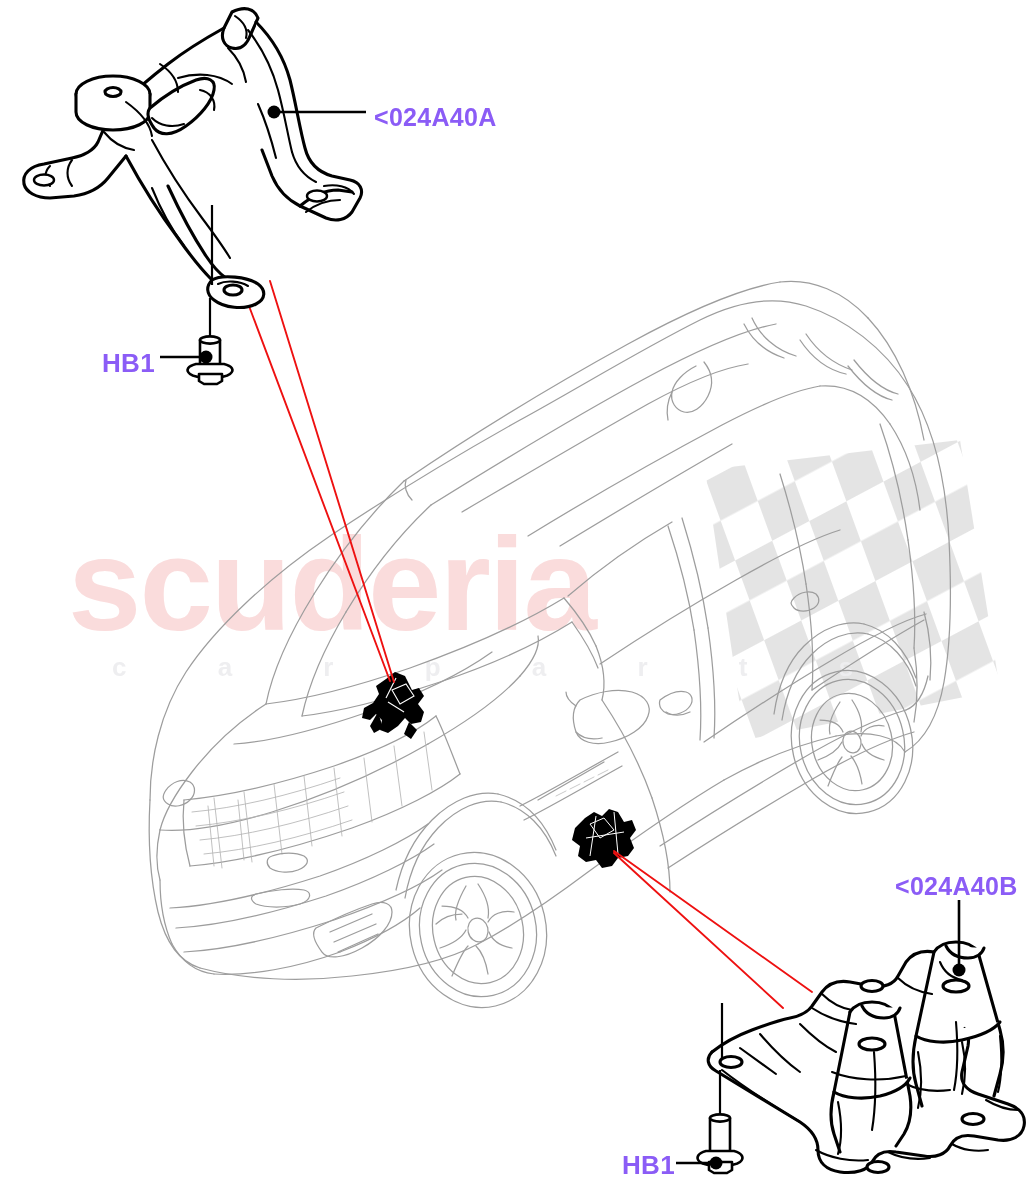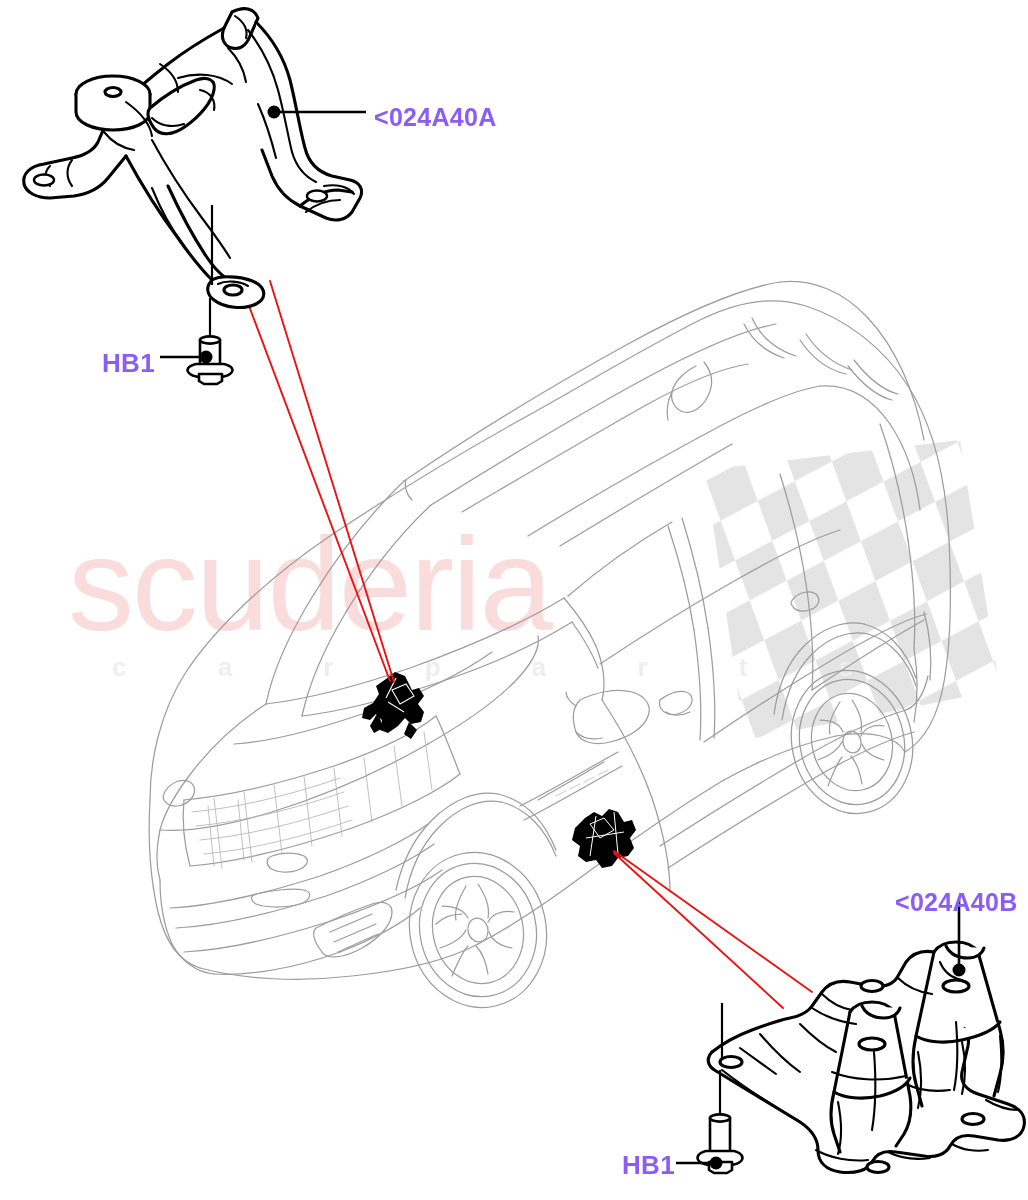--- a/index.html
+++ b/index.html
@@ -16,21 +16,21 @@
     overflow:hidden;
   }
   #stage svg{position:absolute;left:0;top:0;width:1028px;height:1200px;}
   .layer{position:absolute;left:0;top:0;width:1028px;height:1200px;}
 
   
   #wm-word{
     position:absolute;
     left:68px; top:519px;
     font-size:132px;
-    font-weight:normal;
+    font-weight:bold;
     letter-spacing:-2px;
     color:#fadcdc;
     line-height:1;
     user-select:none;
     white-space:nowrap;
   }
   #wm-sub{
     position:absolute;
     left:112px; top:652px;
     font-size:26px;
@@ -45,21 +45,21 @@
   .calloutLabel{
     position:absolute;
     color:#8b5cf6;
     font-size:25px;
     font-weight:bold;
     letter-spacing:0.3px;
     white-space:nowrap;
     user-select:none;
   }
   #lbl-a{ left:374px; top:103px; }
-  #lbl-b{ left:895px; top:872px;margin-top:16px; }
+  #lbl-b{ left:895px; top:872px; }
   #lbl-hb1-top{ left:102px; top:348px; font-size:26px;}
   #lbl-hb1-bottom{ left:622px; top:1150px; font-size:26px;}
 </style>
 </head>
 <body>
 
 <div id="stage">
 
   <svg class="layer" viewBox="0 0 1028 1200">
     <defs>

